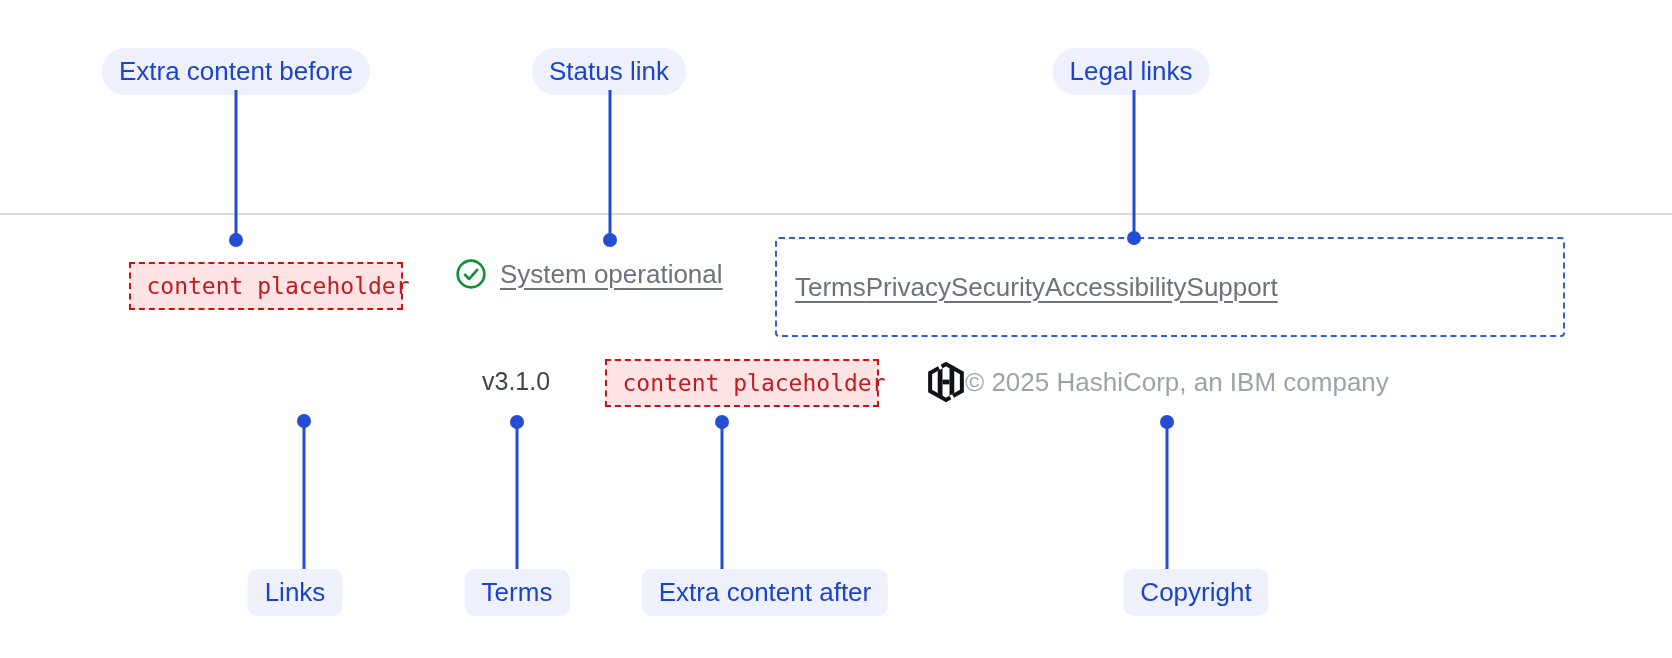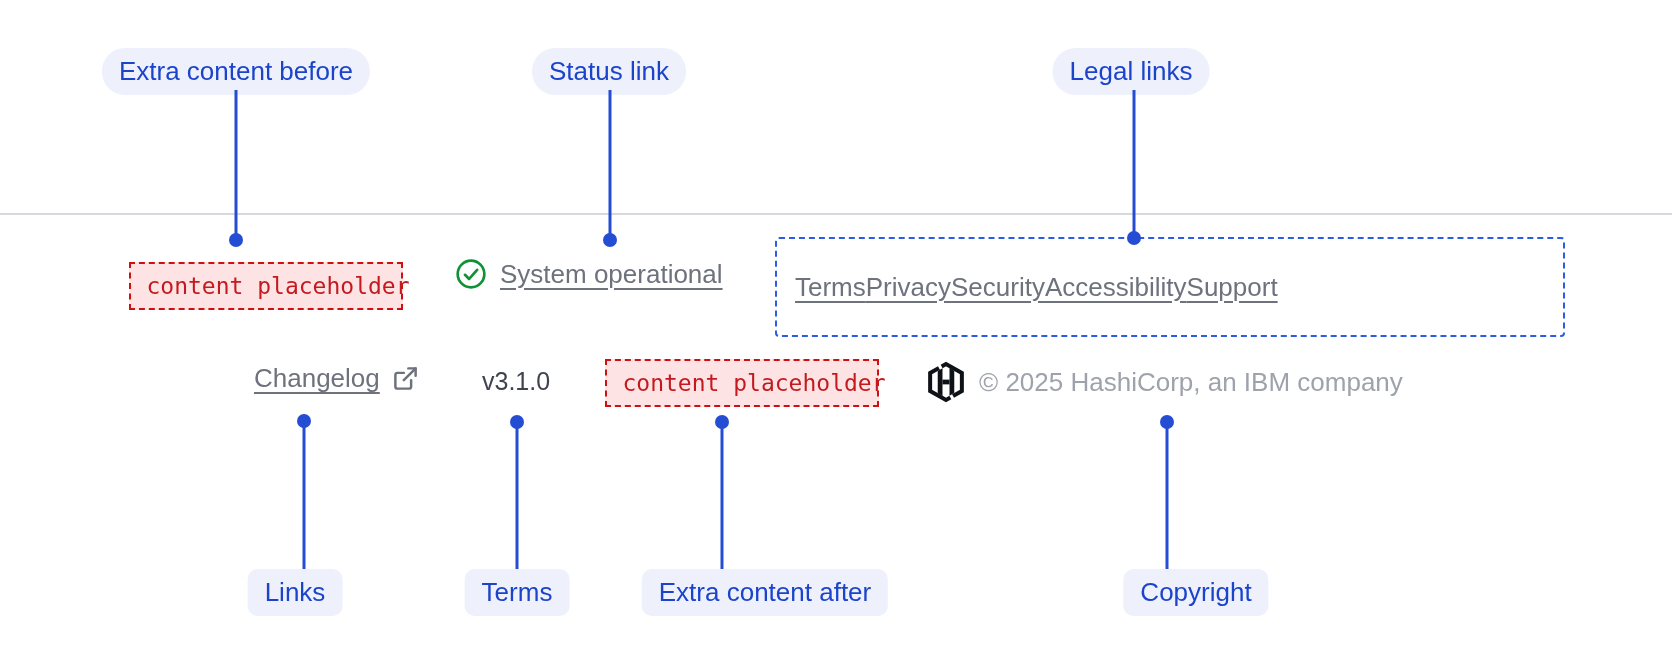--- a/index.html
+++ b/index.html
@@ -34,21 +34,21 @@
     border:2px dashed var(--legal-border);border-radius:4px;
     display:flex;align-items:center;padding:0 18px;}
   .legal-box a{font-size:26px;white-space:nowrap;}
 
   .changelog{position:absolute;left:254px;top:363px;display:flex;align-items:center;gap:12px;
     font-size:26px;}
   .changelog .icn{display:inline-flex;width:27px;height:27px;}
 
   .version{position:absolute;left:482px;top:367px;font-size:25px;color:var(--version-gray);}
 
-  .brand{position:absolute;left:927px;top:361px;display:flex;align-items:center;gap:14px;}
+  .brand{position:absolute;left:927px;top:361px;display:flex;align-items:center;}
   .brand .logo{display:inline-flex;width:38px;height:42px;}
   .brand .copy{font-size:26px;color:var(--muted-gray);white-space:nowrap;}
 
   
   .pill{position:absolute;transform:translateX(-50%);background:var(--label-bg);
     color:var(--label-blue);font-size:26px;font-weight:500;line-height:1;
     padding:10px 17px 11px;border-radius:10px;white-space:nowrap;}
   .pill.top{top:48px;border-radius:23px;}
   .pill.bottom{top:569px;}
   .cline{position:absolute;width:3px;background:var(--accent-blue);transform:translateX(-50%);}
@@ -79,30 +79,20 @@
   </a>
 
   <div class="legal-box">
     <a class="gray-link" href="#">Terms</a>
     <a class="gray-link" href="#">Privacy</a>
     <a class="gray-link" href="#">Security</a>
     <a class="gray-link" href="#">Accessibility</a>
     <a class="gray-link" href="#">Support</a>
   </div>
 
-  <a class="changelog gray-link" href="#">
-    <span>Changelog</span>
-    <span class="icn">
-      <svg viewBox="0 0 24 24" width="27" height="27" fill="none" stroke="#6d727d" stroke-width="2.2" stroke-linecap="round" stroke-linejoin="round">
-        <path d="M17 13.5V19a2 2 0 0 1-2 2H5a2 2 0 0 1-2-2V9a2 2 0 0 1 2-2h5.5"></path>
-        <path d="M14.5 3H21v6.5"></path>
-        <path d="M10.5 13.5L21 3"></path>
-      </svg>
-    </span>
-  </a>
 
   <span class="version">v3.1.0</span>
 
   <div class="placeholder-box box2">
     <span>content placeholder</span>
   </div>
 
   <div class="brand">
     <span class="logo">
       <svg viewBox="0 0 40 44" width="38" height="42">

